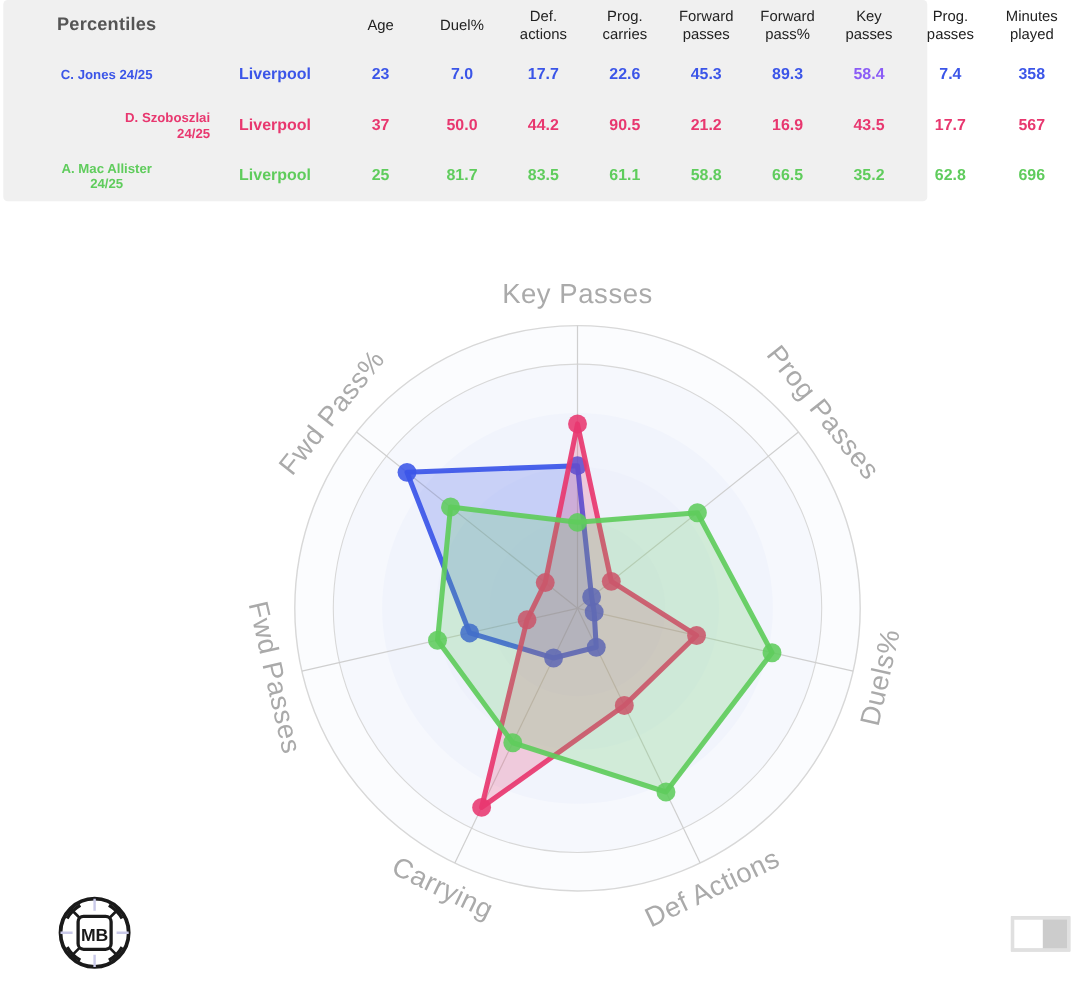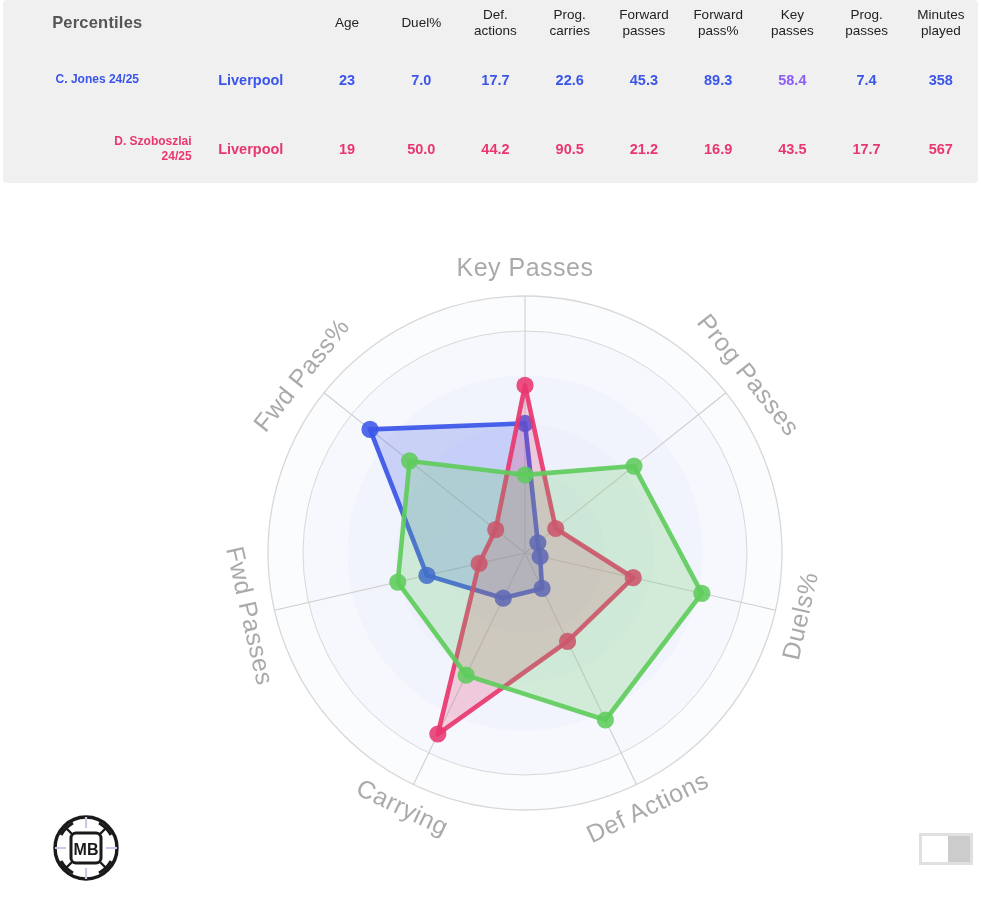--- a/index.html
+++ b/index.html
@@ -13,21 +13,21 @@
     position: relative;
     font-family: "Liberation Sans", sans-serif;
     overflow: hidden;
   }
 
   
   #stats-table-wrap {
     position: absolute;
     left: 3px;
     top: 0px;
-    width: 975px;
+    width: 840px;
     height: 183px;
     background: #f0f0f0;
     border-radius: 4px;
   }
   table.stats {
     width: 100%;
     height: 100%;
     border-collapse: collapse;
     table-layout: fixed;
   }
@@ -174,29 +174,45 @@
           <td class="col-stat" style="color: #8b5cf6;">58.4</td>
           <td class="col-stat" style="color: rgb(59, 85, 232);">7.4</td>
           <td class="col-stat" style="color: rgb(59, 85, 232);">358</td>
         </tr>
         <tr class="row-player">
           <td class="col-name" style="color: rgb(232, 55, 111); text-align: right;">
             <div>D. Szoboszlai</div>
             <div>24/25</div>
           </td>
           <td class="col-team" style="color: rgb(232, 55, 111);">Liverpool</td>
-          <td class="col-stat" style="color: rgb(232, 55, 111);">19</td>
+          <td class="col-stat" style="color: rgb(232, 55, 111);">37</td>
           <td class="col-stat" style="color: rgb(232, 55, 111);">50.0</td>
           <td class="col-stat" style="color: rgb(232, 55, 111);">44.2</td>
           <td class="col-stat" style="color: rgb(232, 55, 111);">90.5</td>
           <td class="col-stat" style="color: rgb(232, 55, 111);">21.2</td>
           <td class="col-stat" style="color: rgb(232, 55, 111);">16.9</td>
           <td class="col-stat" style="color: rgb(232, 55, 111);">43.5</td>
           <td class="col-stat" style="color: rgb(232, 55, 111);">17.7</td>
           <td class="col-stat" style="color: rgb(232, 55, 111);">567</td>
+        </tr>
+        <tr class="row-player">
+          <td class="col-name" style="color: rgb(95, 204, 92);">
+            <div>A. Mac Allister</div>
+            <div>24/25</div>
+          </td>
+          <td class="col-team" style="color: rgb(95, 204, 92);">Liverpool</td>
+          <td class="col-stat" style="color: rgb(95, 204, 92);">25</td>
+          <td class="col-stat" style="color: rgb(95, 204, 92);">81.7</td>
+          <td class="col-stat" style="color: rgb(95, 204, 92);">83.5</td>
+          <td class="col-stat" style="color: rgb(95, 204, 92);">61.1</td>
+          <td class="col-stat" style="color: rgb(95, 204, 92);">58.8</td>
+          <td class="col-stat" style="color: rgb(95, 204, 92);">66.5</td>
+          <td class="col-stat" style="color: rgb(95, 204, 92);">35.2</td>
+          <td class="col-stat" style="color: rgb(95, 204, 92);">62.8</td>
+          <td class="col-stat" style="color: rgb(95, 204, 92);">696</td>
         </tr>
       </tbody>
   </table>
 </div>
 
 <div id="radar-area">
   <svg id="radar-svg" width="981" height="704" viewBox="0 0 981 704">
     <defs>
       <radialGradient id="ringGrad" cx="50%" cy="50%" r="50%">
         <stop offset="0%" stop-color="#eef1fb"></stop>

